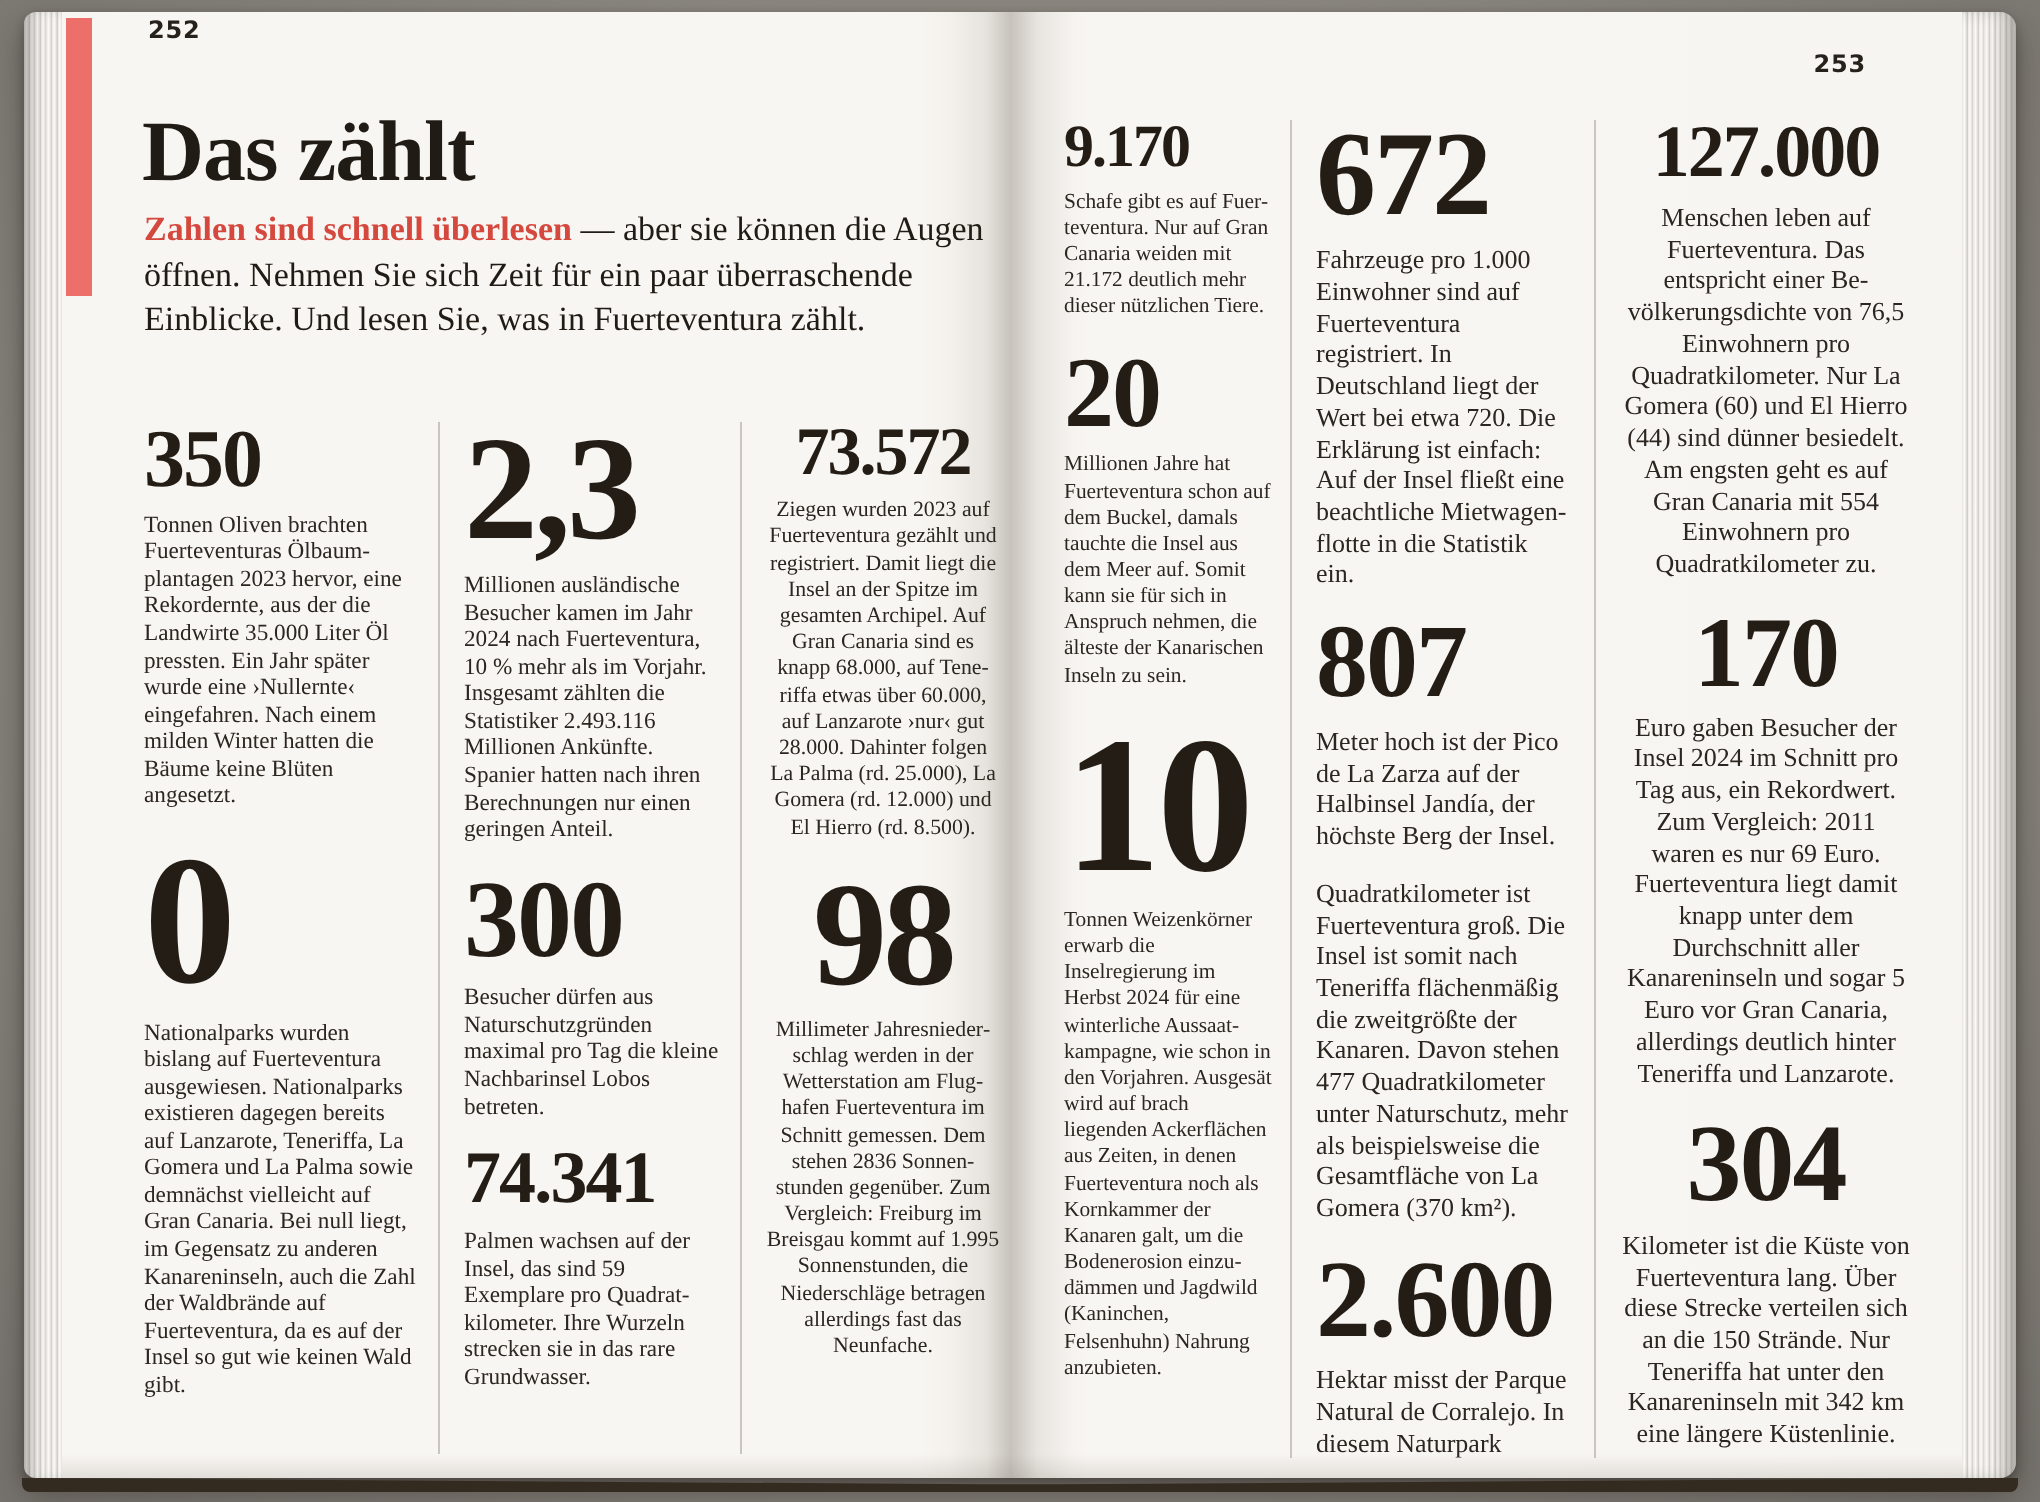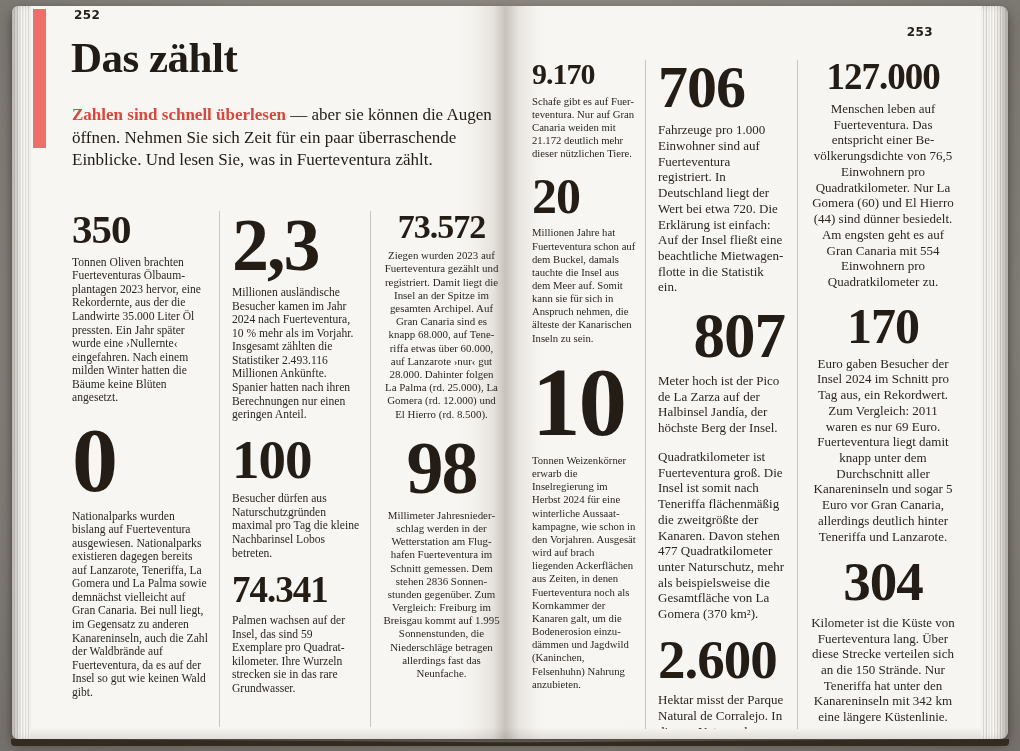--- a/index.html
+++ b/index.html
@@ -23,21 +23,21 @@
   .page::after{content:"";position:absolute;left:0;right:0;bottom:0;height:12px;
     background:linear-gradient(180deg,rgba(0,0,0,0),rgba(90,80,70,.14));pointer-events:none;}
   .gutter{position:absolute;left:463px;top:0;width:62px;height:100%;pointer-events:none;z-index:5;
     background:linear-gradient(90deg,rgba(70,60,50,0) 0%,rgba(70,60,50,.05) 30%,rgba(70,60,50,.17) 49%,rgba(70,60,50,.17) 51%,rgba(70,60,50,.05) 70%,rgba(70,60,50,0) 100%);}
   .cover-strip{position:absolute;left:11px;right:11px;top:739px;height:7px;background:#332a20;
     border-radius:0 0 4px 4px;clip-path:polygon(0 0,48% 45%,52% 45%,100% 0,100% 100%,0 100%);}
   .accent-bar{position:absolute;left:2px;top:3px;width:13px;height:139px;background:#ec6f69;}
   .pagenum{font:700 12px "DejaVu Sans","Liberation Sans",sans-serif;color:#27211c;letter-spacing:.4px;}
   .pn-left{position:absolute;top:2px;left:43px;}
   .pn-right{position:absolute;top:19px;right:48px;}
-  .title{position:absolute;top:29px;left:40px;margin:0;
+  .title{position:absolute;top:48px;left:40px;margin:0;
     font:700 43px/1.05 "Liberation Serif",serif;color:#211b15;letter-spacing:-.5px;}
   .intro{position:absolute;top:98px;left:41px;width:436px;margin:0;
     font:400 17px/1.33 "Liberation Serif",serif;color:#211b15;}
   .intro-hl{font-weight:700;color:#d5483e;}
   .cols{display:flex;overflow:hidden;}
   .cols-left{position:absolute;left:41px;top:205px;right:6px;bottom:12px;}
   .cols-right{position:absolute;left:26px;top:54px;right:26px;bottom:10px;}
   .col{box-sizing:border-box;}
   .col-1{width:147px;padding-right:10px;}
   .col-2{width:151px;padding:0 10px 0 12px;border-left:1px solid #c9c5bf;}
@@ -49,21 +49,21 @@
   .num{font-family:"Liberation Serif",serif;font-weight:700;color:#241d16;
     line-height:.92;letter-spacing:-1px;margin:3px 0 7px;}
   .stat:first-child .num{margin-top:0;}
   .txt{margin:0;color:#2c2621;}
   .col-1 .txt,.col-2 .txt{font-size:11.6px;line-height:1.17;}
   .col-3 .txt{font-size:10.9px;line-height:1.21;}
   .col-4 .txt{font-size:10.7px;line-height:1.23;}
   .col-5 .txt,.col-6 .txt{font-size:13px;line-height:1.21;}
   .n30{font-size:30px;} .n34{font-size:34px;} .n37{font-size:37px;}
   .n40{font-size:41px;} .n54{font-size:55px;} .n58{font-size:60px;}
-  .n62{font-size:50px;} .n66{font-size:63px;text-align:right;} .n72{font-size:74px;letter-spacing:-2px;}
+  .n62{font-size:50px;} .n66{font-size:52px;} .n72{font-size:74px;letter-spacing:-2px;}
   .n90{font-size:92px;letter-spacing:-2px;} .n96{font-size:97px;letter-spacing:-2px;}
 </style>
 </head>
 <body>
 
 <div class="book">
   <div class="edge edge-left"></div>
 
   <div class="page page-left">
     <div class="accent-bar"></div>
@@ -81,21 +81,21 @@
           <div class="num n90">0</div>
           <p class="txt">Nationalparks wurden bislang auf Fuerteventura ausgewiesen. National­parks existieren dagegen bereits auf Lanzarote, Teneriffa, La Gomera und La Palma sowie demnächst vielleicht auf Gran Canaria. Bei null liegt, im Gegensatz zu anderen Kanareninseln, auch die Zahl der Wald­brände auf Fuerteventu­ra, da es auf der Insel so gut wie keinen Wald gibt.</p>
         </div>
       </div>
       <div class="col col-2">
         <div class="stat">
           <div class="num n72">2,3</div>
           <p class="txt">Millionen ausländische Besucher kamen im Jahr 2024 nach Fuerteven­tura, 10 % mehr als im Vorjahr. Insgesamt zählten die Statistiker 2.493.116 Millionen Ankünfte. Spanier hatten nach ihren Berechnun­gen nur einen geringen Anteil.</p>
         </div>
         <div class="stat">
-          <div class="num n54">100</div>
+          <div class="num n54">300</div>
           <p class="txt">Besucher dürfen aus Naturschutzgründen maximal pro Tag die kleine Nachbarinsel Lobos betreten.</p>
         </div>
         <div class="stat">
           <div class="num n37">74.341</div>
           <p class="txt">Palmen wachsen auf der Insel, das sind 59 Exemplare pro Quadrat­kilometer. Ihre Wurzeln strecken sie in das rare Grundwasser.</p>
         </div>
       </div>
       <div class="col col-3">
         <div class="stat">
           <div class="num n34">73.572</div>
@@ -122,21 +122,21 @@
           <div class="num n62">20</div>
           <p class="txt">Millionen Jahre hat Fuerteventura schon auf dem Buckel, damals tauchte die Insel aus dem Meer auf. Somit kann sie für sich in Anspruch nehmen, die älteste der Kanarischen Inseln zu sein.</p>
         </div>
         <div class="stat">
           <div class="num n96">10</div>
           <p class="txt">Tonnen Weizenkörner erwarb die Inselregierung im Herbst 2024 für eine winterliche Aussaat­kampagne, wie schon in den Vorjahren. Ausgesät wird auf brach liegenden Ackerflächen aus Zeiten, in denen Fuerteventura noch als Kornkammer der Kanaren galt, um die Bodenerosion einzu­dämmen und Jagdwild (Kaninchen, Felsenhuhn) Nahrung anzubieten.</p>
         </div>
       </div>
       <div class="col col-5">
         <div class="stat">
-          <div class="num n58">706</div>
+          <div class="num n58">672</div>
           <p class="txt">Fahrzeuge pro 1.000 Einwohner sind auf Fuerteventura registriert. In Deutschland liegt der Wert bei etwa 720. Die Erklärung ist einfach: Auf der Insel fließt eine beachtliche Mietwagen­flotte in die Statistik ein.</p>
         </div>
         <div class="stat">
           <div class="num n66">807</div>
           <p class="txt">Meter hoch ist der Pico de La Zarza auf der Halbinsel Jandía, der höchste Berg der Insel.</p>
         </div>
         <div class="stat">
           <p class="txt">Quadratkilometer ist Fuerteventura groß. Die Insel ist somit nach Teneriffa flächenmäßig die zweitgrößte der Kanaren. Davon stehen 477 Quadratkilometer unter Naturschutz, mehr als beispielsweise die Gesamtfläche von La Gomera (370 km²).</p>
         </div>
         <div class="stat">

